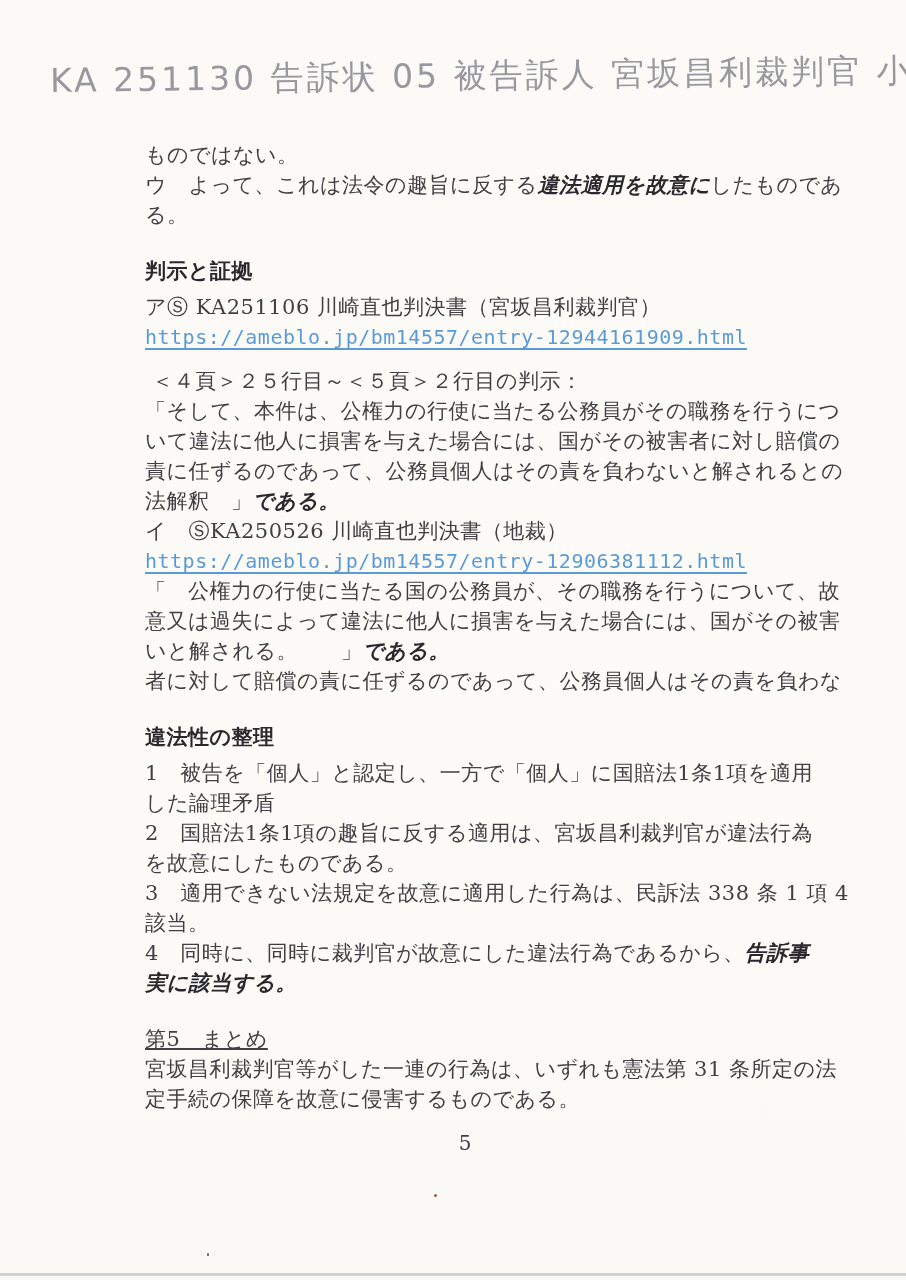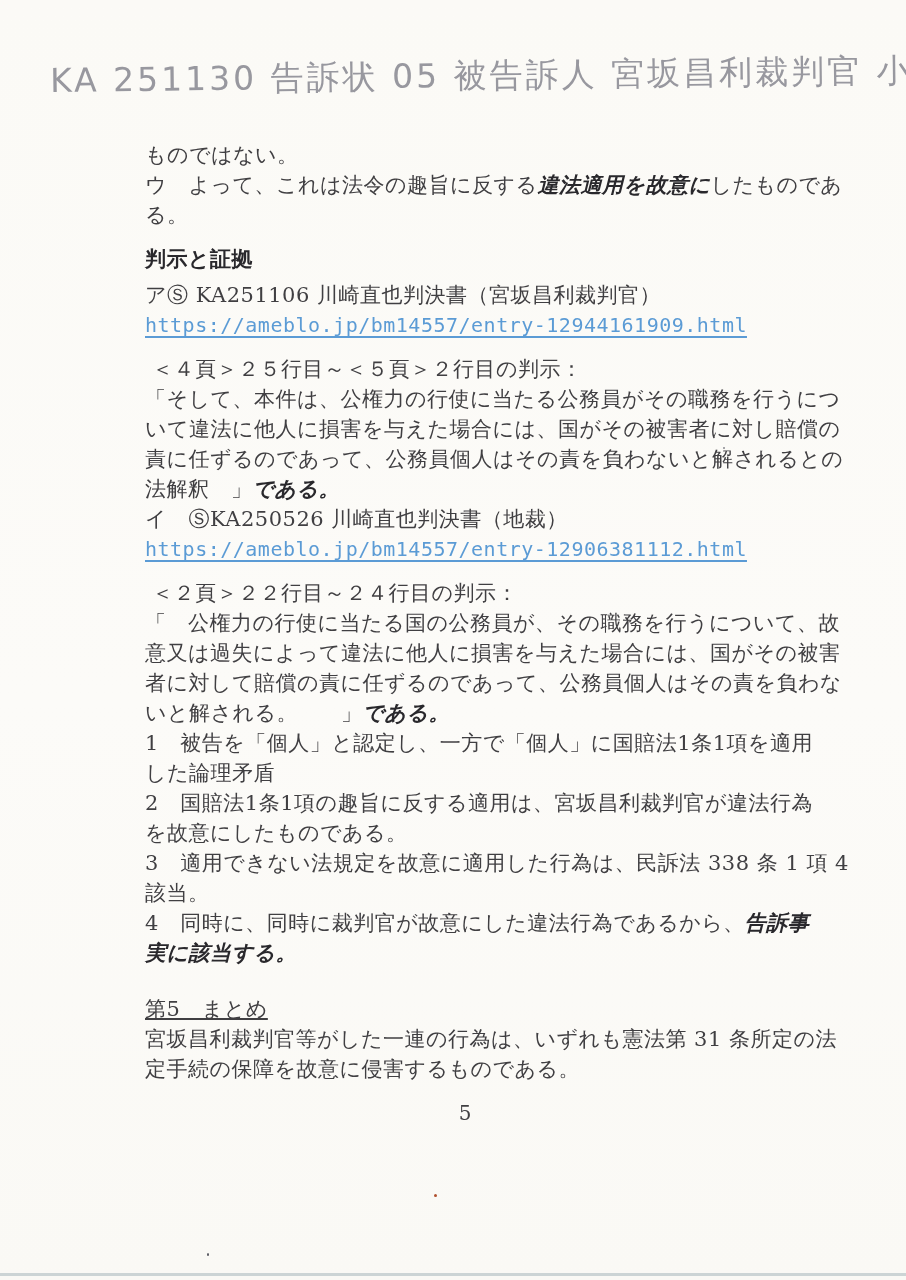--- a/index.html
+++ b/index.html
@@ -47,21 +47,21 @@
     letter-spacing: 0.5px;
   }
   .line b {
     font-weight: bold;
     color: #29282c;
     font-style: italic;
   }
   .heading {
     font-weight: bold;
     color: #29282c;
-    margin-top: 14px;
+    margin-top: 26px;
     margin-bottom: 6px;
   }
   .spaced { margin-top: 26px; text-decoration: underline; }
   .indent { padding-left: 7px; margin-top: 14px; }
   .link-line a {
     color: #5b9bd5;
     font-family: "DejaVu Sans Mono", "Liberation Mono", monospace;
     font-size: 20px;
     letter-spacing: 0.5px;
     text-decoration: underline;
@@ -108,25 +108,25 @@
       <div class="line heading"><span>判示と証拠</span></div>
       <div class="line"><span>アⓈ KA251106 川崎直也判決書（宮坂昌利裁判官）</span></div>
       <div class="line link-line"><a href="#">https://ameblo.jp/bm14557/entry-12944161909.html</a></div>
       <div class="line indent"><span>＜４頁＞２５行目～＜５頁＞２行目の判示：</span></div>
       <div class="line"><span>「そして、本件は、公権力の行使に当たる公務員がその職務を行うにつ</span></div>
       <div class="line"><span>いて違法に他人に損害を与えた場合には、国がその被害者に対し賠償の</span></div>
       <div class="line"><span>責に任ずるのであって、公務員個人はその責を負わないと解されるとの</span></div>
       <div class="line"><span>法解釈　」</span><b>である。</b></div>
       <div class="line"><span>イ　ⓈKA250526 川崎直也判決書（地裁）</span></div>
       <div class="line link-line"><a href="#">https://ameblo.jp/bm14557/entry-12906381112.html</a></div>
-      <div class="line indent"><span>＜２頁＞２２行目～２４行目の判示：</span></div>
       <div class="line"><span>「　公権力の行使に当たる国の公務員が、その職務を行うについて、故</span></div>
       <div class="line"><span>意又は過失によって違法に他人に損害を与えた場合には、国がその被害</span></div>
+      <div class="line"><span>いと解される。　　」</span><b>である。</b></div>
       <div class="line"><span>者に対して賠償の責に任ずるのであって、公務員個人はその責を負わな</span></div>
-      <div class="line"><span>いと解される。　　」</span><b>である。</b></div>
+      <div class="line heading"><span>違法性の整理</span></div>
       <div class="line"><span>1　被告を「個人」と認定し、一方で「個人」に国賠法1条1項を適用</span></div>
       <div class="line"><span>した論理矛盾</span></div>
       <div class="line"><span>2　国賠法1条1項の趣旨に反する適用は、宮坂昌利裁判官が違法行為</span></div>
       <div class="line"><span>を故意にしたものである。</span></div>
       <div class="line"><span>3　適用できない法規定を故意に適用した行為は、民訴法 338 条 1 項 4</span></div>
       <div class="line"><span>該当。</span></div>
       <div class="line"><span>4　同時に、同時に裁判官が故意にした違法行為であるから、</span><b>告訴事</b></div>
       <div class="line"><b>実に該当する。</b></div>
       <div class="line spaced"><span>第5　まとめ</span></div>
       <div class="line"><span>宮坂昌利裁判官等がした一連の行為は、いずれも憲法第 31 条所定の法</span></div>

